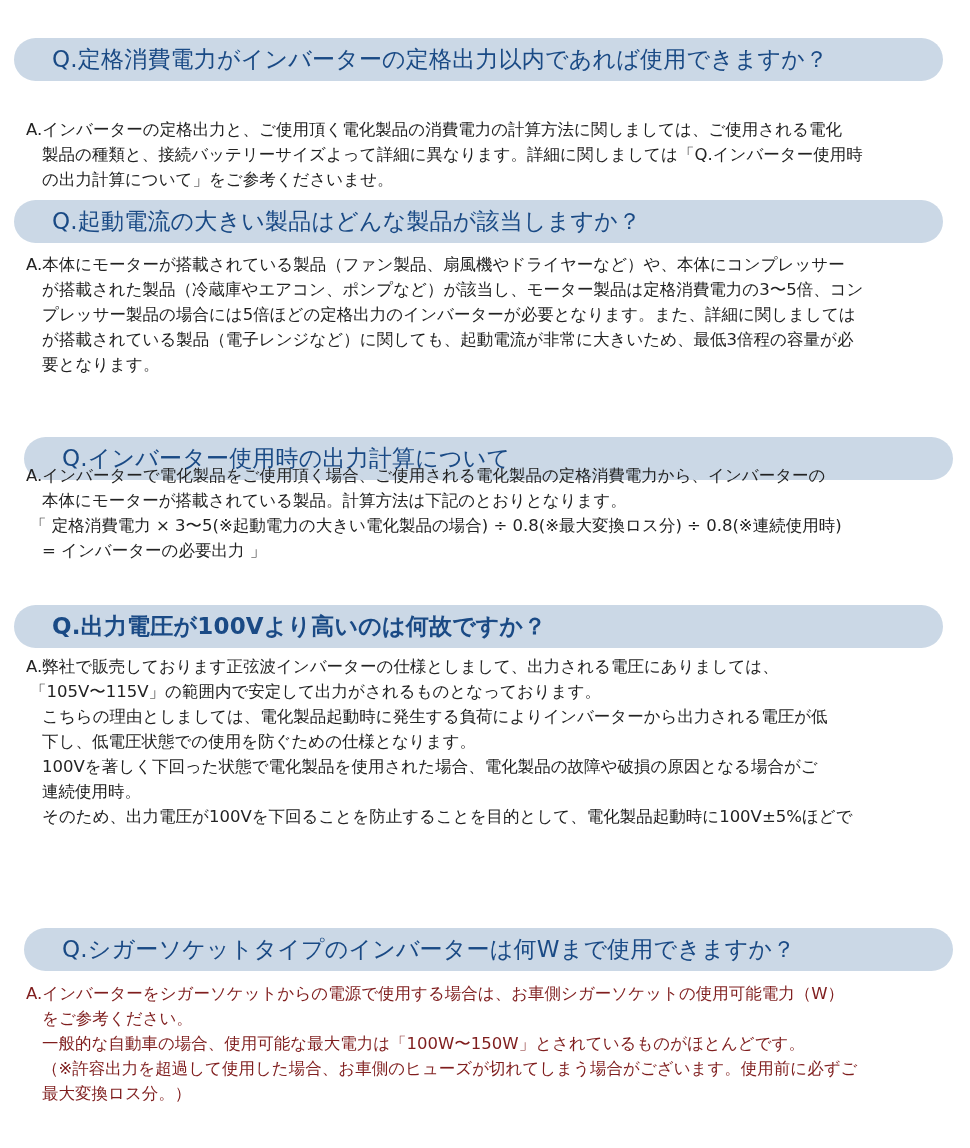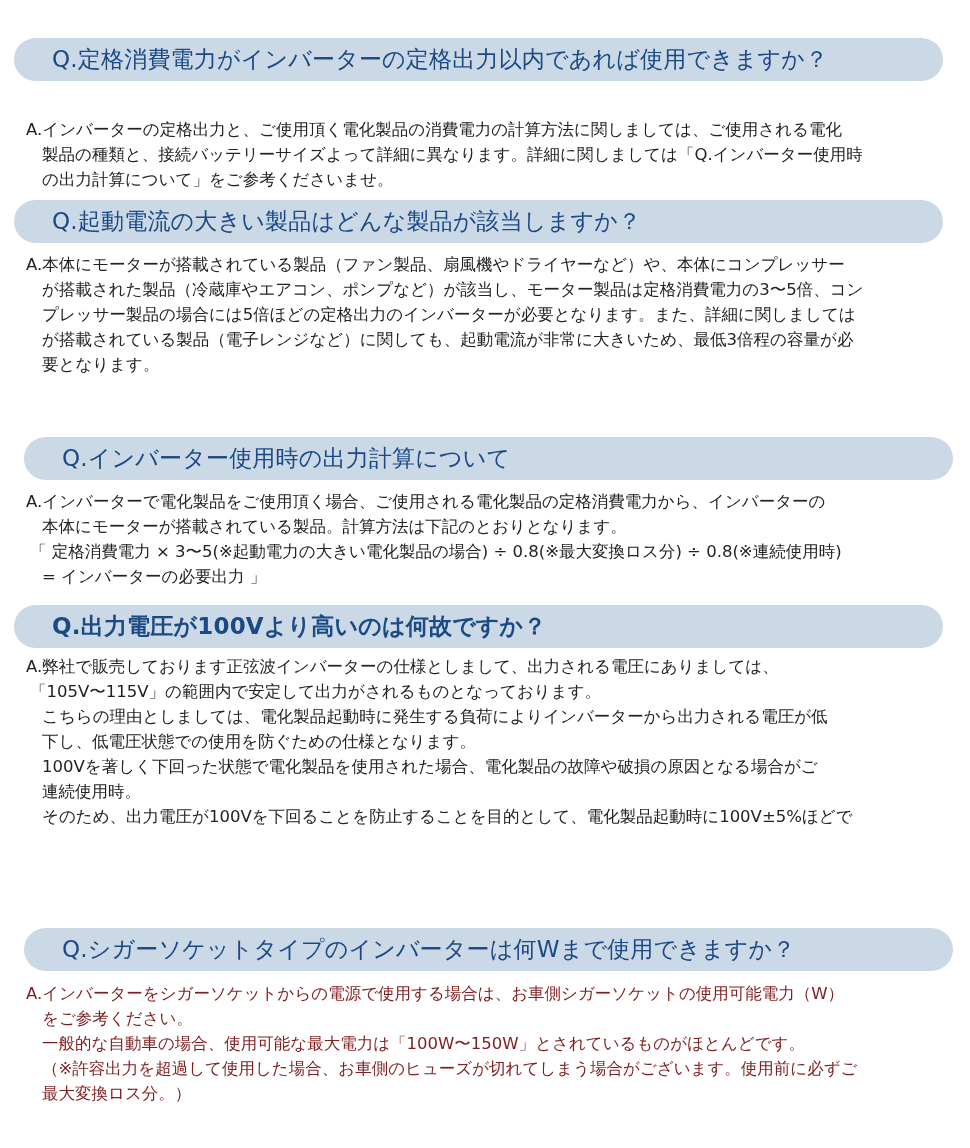--- a/index.html
+++ b/index.html
@@ -75,21 +75,21 @@
     <span class="a-line indent">プレッサー製品の場合には5倍ほどの定格出力のインバーターが必要となります。また、詳細に関しましては</span>
     <span class="a-line indent">が搭載されている製品（電子レンジなど）に関しても、起動電流が非常に大きいため、最低3倍程の容量が必</span>
     <span class="a-line indent">要となります。</span>
   </div>
 </section>
 
 <section class="faq-item" style="top:0;">
   <div class="q-bar" style="left: 24px; width: 929px; top: 437px; background: rgb(203, 216, 230);">
     <span class="q-text" style="color: rgb(26, 74, 133);">Q.インバーター使用時の出力計算について</span>
   </div>
-  <div class="answer" style="top: 463px; color: rgb(34, 34, 34); margin-top: 26px;">
+  <div class="answer" style="top: 463px; color: rgb(34, 34, 34);">
     <span class="a-line first">A.インバーターで電化製品をご使用頂く場合、ご使用される電化製品の定格消費電力から、インバーターの</span>
     <span class="a-line indent">本体にモーターが搭載されている製品。計算方法は下記のとおりとなります。</span>
     <span class="a-line indent-s">「 定格消費電力 × 3〜5(※起動電力の大きい電化製品の場合) ÷ 0.8(※最大変換ロス分) ÷ 0.8(※連続使用時)</span>
     <span class="a-line indent">= インバーターの必要出力 」</span>
   </div>
 </section>
 
 <section class="faq-item" style="top:0;">
   <div class="q-bar" style="left: 14px; width: 929px; top: 605px; background: rgb(203, 216, 230);">
     <span class="q-text" style="color: rgb(26, 74, 133); font-weight: bold;">Q.出力電圧が100Vより高いのは何故ですか？</span>

